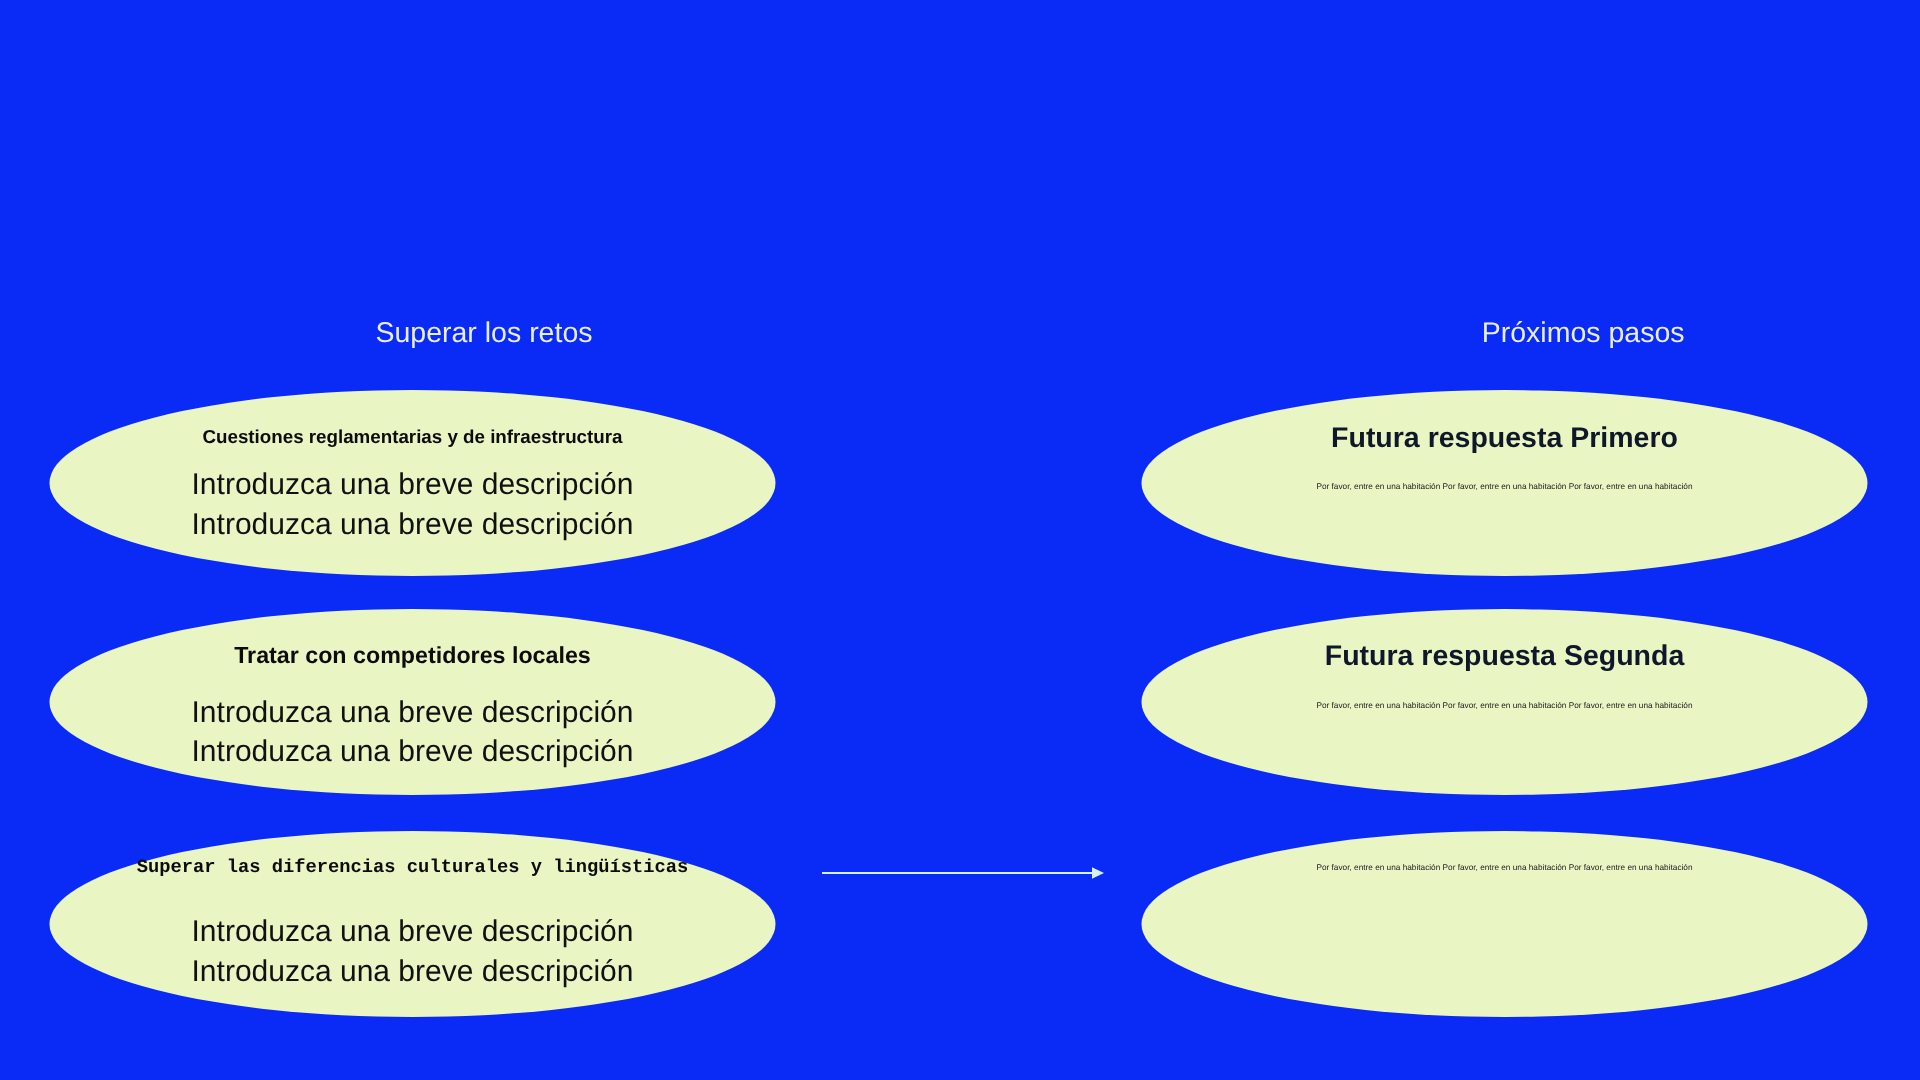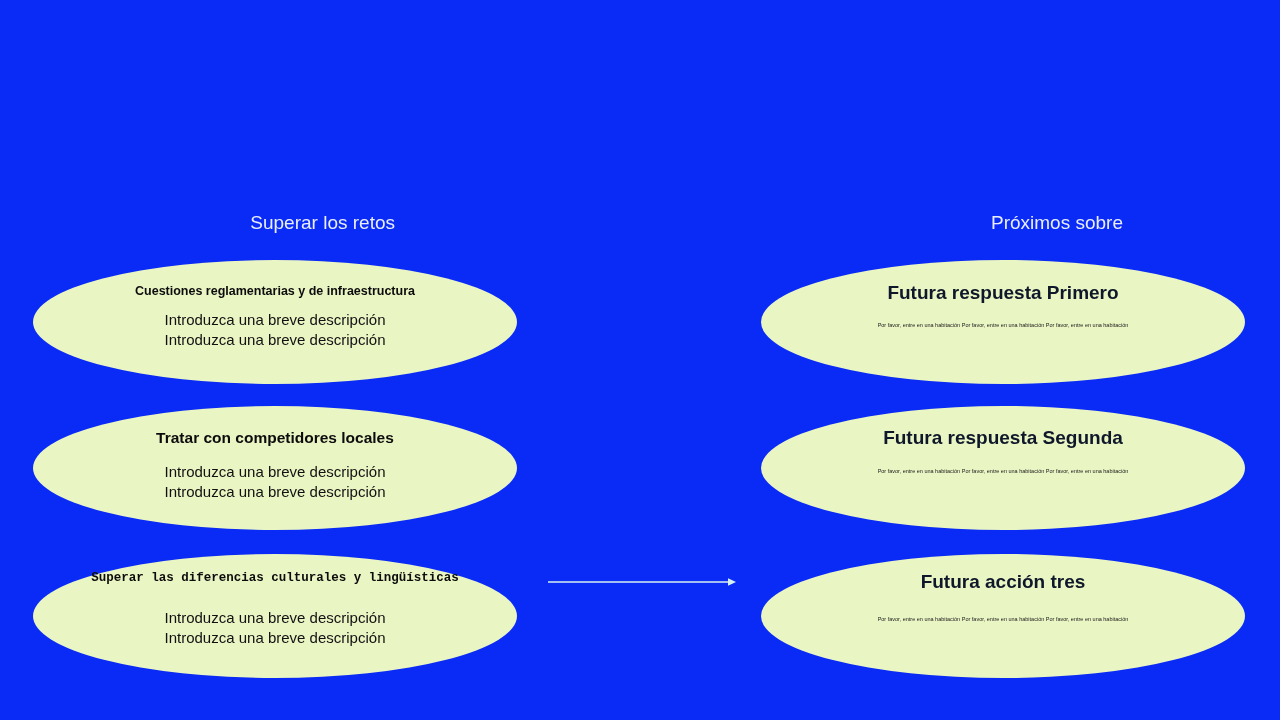--- a/index.html
+++ b/index.html
@@ -102,21 +102,21 @@
   
   .challenge-title {
     font-size: 12.5px;
     font-weight: bold;
     color: #0c0c0c;
     text-align: center;
     white-space: nowrap;
     line-height: 1.2;
   }
   .challenge-desc {
-    font-size: 15px;
+    font-size: 20px;
     color: #111111;
     text-align: center;
     line-height: 1.33;
     white-space: nowrap;
   }
 
   
   .row-1 .ellipse.left .challenge-title { margin-top: 24px; }
   .row-1 .ellipse.left .challenge-desc  { margin-top: 11px; }
 
@@ -159,21 +159,21 @@
   }
   .connector-1 { left: 548px; top: 316px; width: 188px; }
 </style>
 </head>
 <body>
 
 <div class="slide">
 
 
   <div class="col-head left">Superar los retos</div>
-  <div class="col-head right">Próximos sobre</div>
+  <div class="col-head right">Próximos pasos</div>
 
   <div class="row row-1">
     <div class="ellipse left">
       <div class="challenge-title">Cuestiones reglamentarias y de infraestructura</div>
       <div class="challenge-desc">
         <div>Introduzca una breve descripción</div>
         <div>Introduzca una breve descripción</div>
       </div>
     </div>
 
@@ -206,18 +206,17 @@
   <div class="row row-3">
     <div class="ellipse left">
       <div class="challenge-title">Superar las diferencias culturales y lingüísticas</div>
       <div class="challenge-desc">
         <div>Introduzca una breve descripción</div>
         <div>Introduzca una breve descripción</div>
       </div>
     </div>
 
     <div class="ellipse right">
-      <div class="step-title">Futura acción tres</div>
       <div class="step-desc">Por favor, entre en una habitación Por favor, entre en una habitación Por favor, entre en una habitación</div>
     </div>
   </div>
 
 </div>
 
 </body></html>

